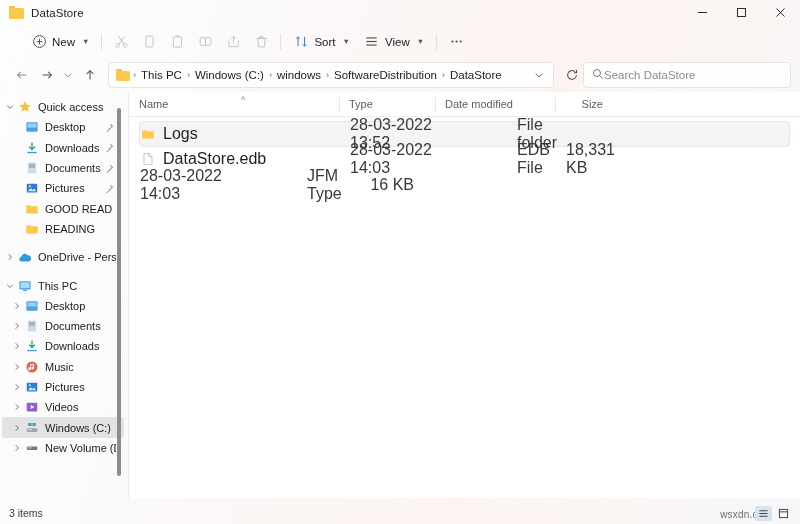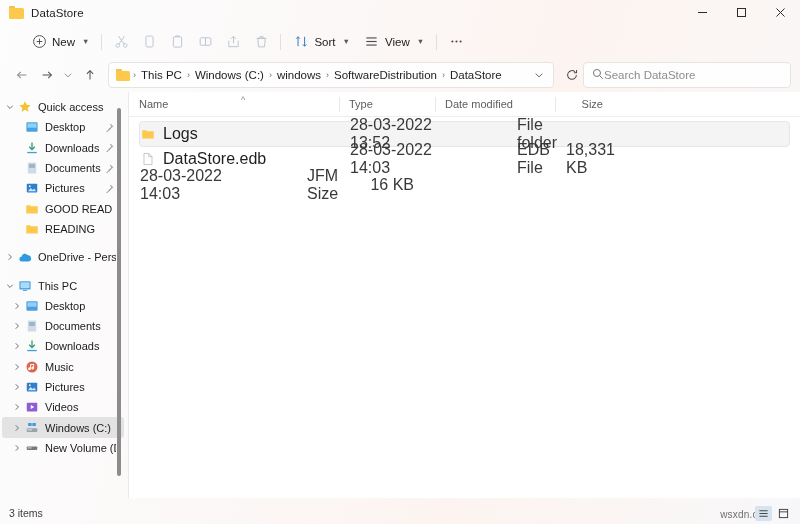--- a/index.html
+++ b/index.html
@@ -714,21 +714,21 @@
         </span>
         <span>DataStore.edb</span>
       </div>
       <div class="cell cell-date">28-03-2022 14:03</div>
       <div class="cell cell-type">EDB File</div>
       <div class="cell cell-size">18,331 KB</div>
     </div>
 
     <div class="row">
       <div class="cell cell-date">28-03-2022 14:03</div>
-      <div class="cell cell-type">JFM Size</div>
+      <div class="cell cell-type">JFM Type</div>
       <div class="cell cell-size">16 KB</div>
     </div>
   </div>
 </div>
 
 <div class="statusbar">
   <span class="status-text">3 items</span>
 </div>
 
 <div class="watermark">wsxdn.com</div>

